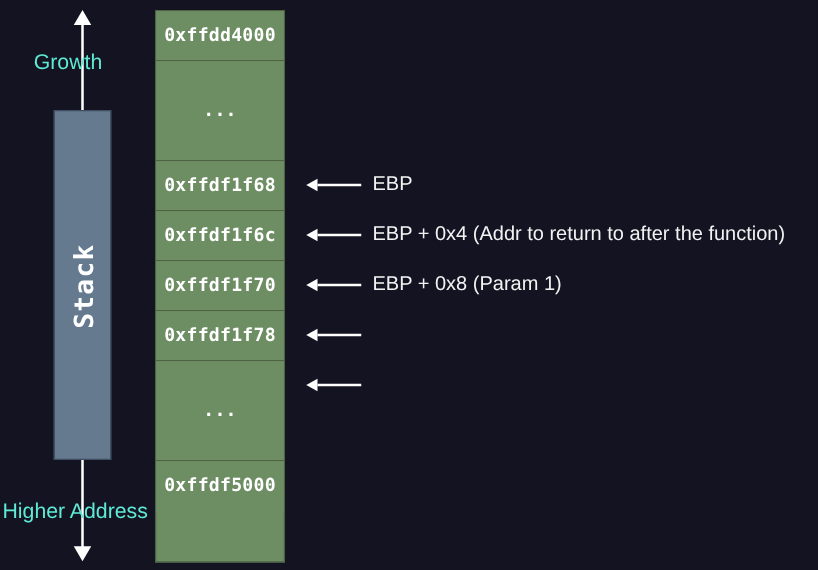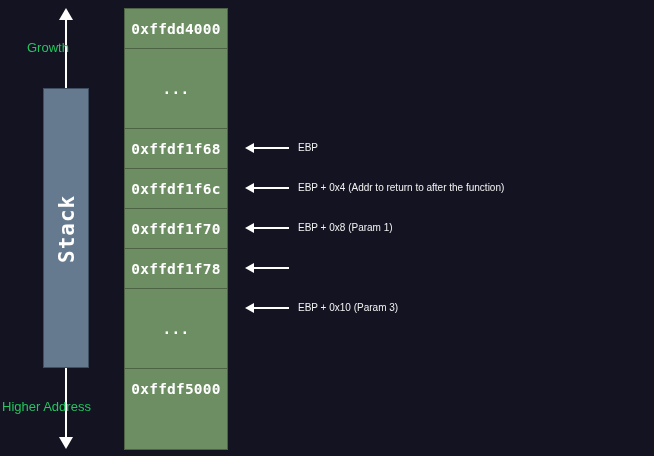--- a/index.html
+++ b/index.html
@@ -36,22 +36,22 @@
     border-right: 7px solid transparent;
     border-bottom: 12px solid #ffffff;
   }
   .axis-arrow.down {
     border-left: 7px solid transparent;
     border-right: 7px solid transparent;
     border-top: 12px solid #ffffff;
   }
   .axis-label {
     position: absolute;
-    color: #22c55e;
-    font-size: 13px;
+    color: #5eead4;
+    font-size: 17px;
     white-space: nowrap;
     line-height: 1;
   }
 
   
   .stack-bar {
     position: absolute;
     left: 43px;
     top: 88px;
     width: 46px;
@@ -128,21 +128,21 @@
   }
   .callout-line {
     width: 35px;
     height: 1.6px;
     background: #ffffff;
     flex: 0 0 auto;
   }
   .callout-text {
     margin-left: 9px;
     color: #f2f2f2;
-    font-size: 10px;
+    font-size: 16px;
     white-space: nowrap;
     line-height: 1;
   }
 </style>
 </head>
 <body>
 
 <div id="diagram">
 
   <div class="axis-arrow up" style="left:59px; top:8px;"></div>
@@ -184,17 +184,16 @@
         <div class="callout-line"></div>
         <div class="callout-text">EBP + 0x8 (Param 1)</div>
       </div>
       <div class="callout" style="top: 258px;">
         <div class="callout-arrowhead"></div>
         <div class="callout-line"></div>
       </div>
       <div class="callout" style="top: 298px;">
         <div class="callout-arrowhead"></div>
         <div class="callout-line"></div>
-        <div class="callout-text">EBP + 0x10 (Param 3)</div>
       </div>
     </div>
 
 </div>
 
 </body></html>

